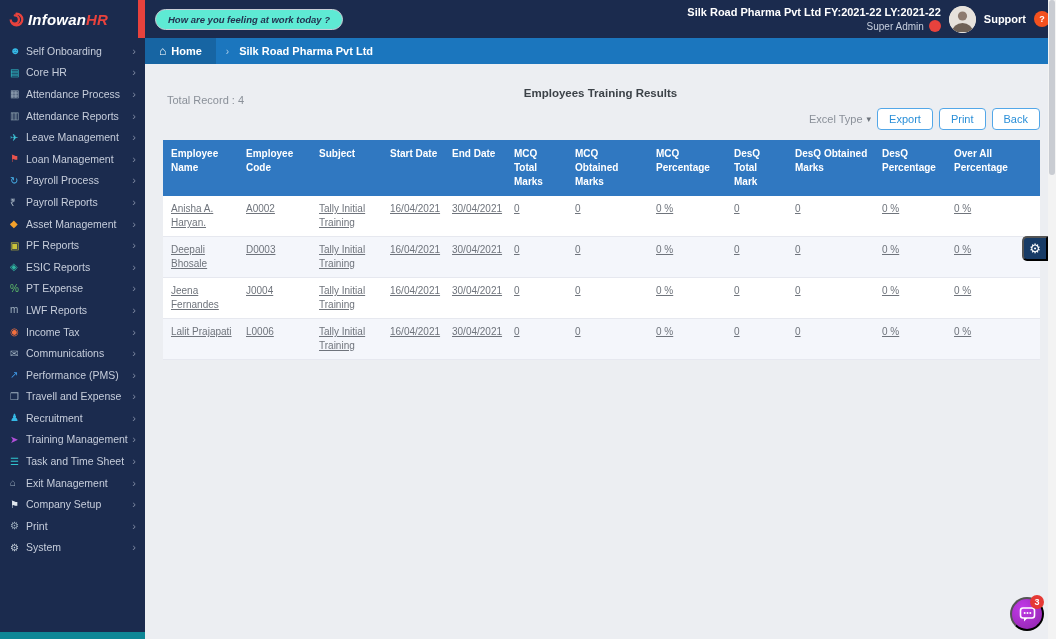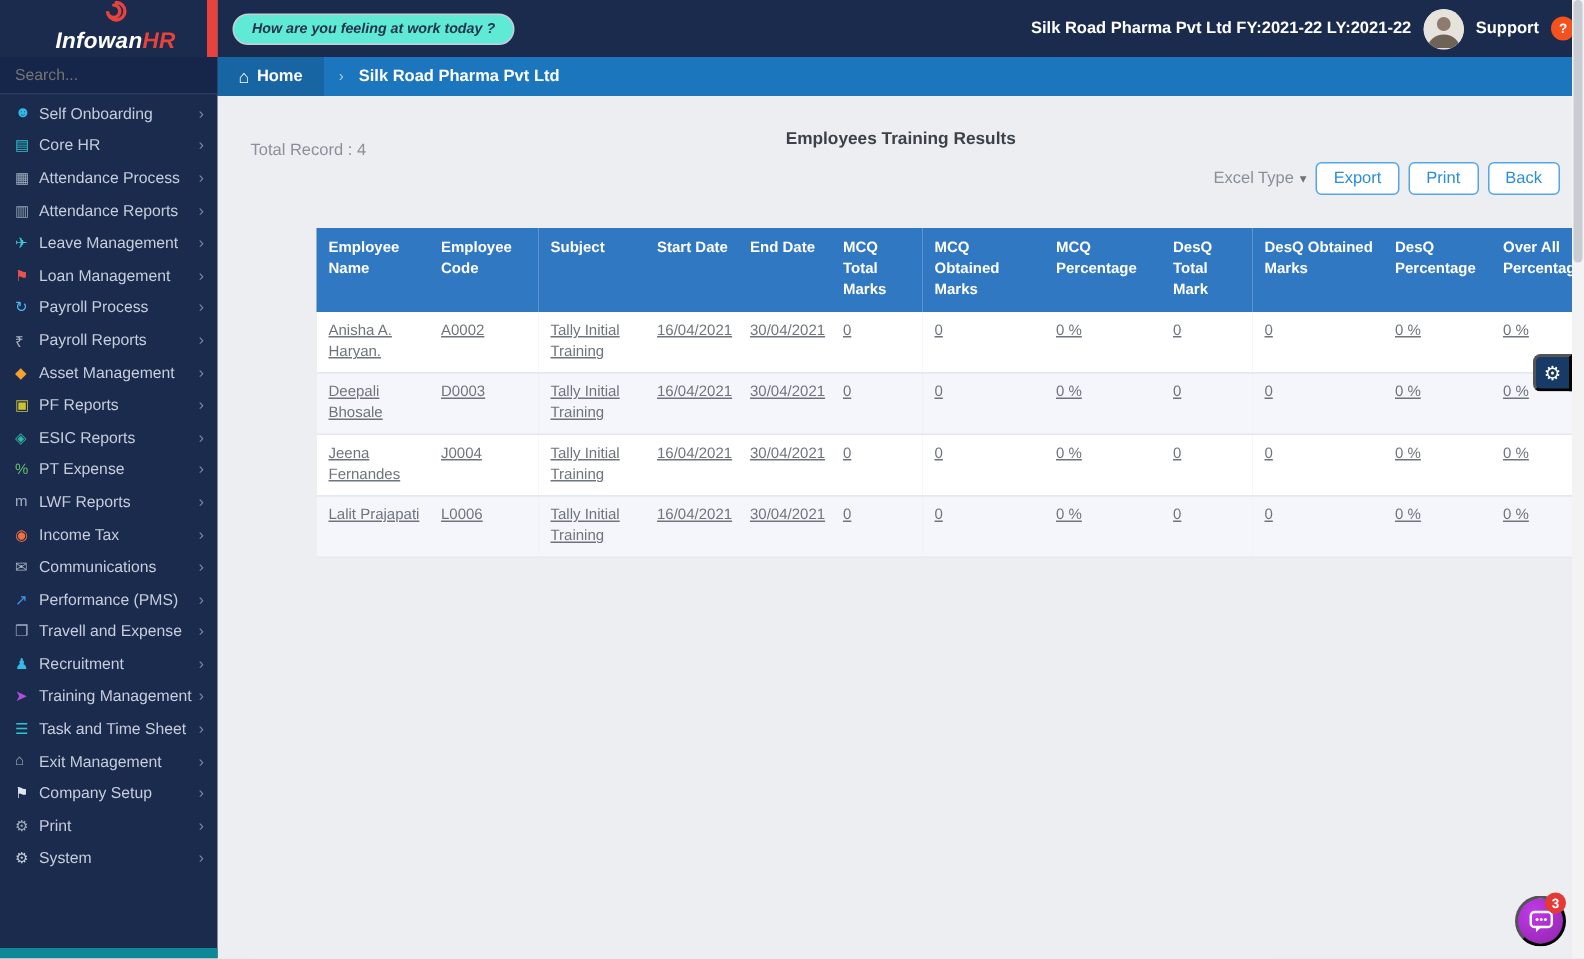--- a/index.html
+++ b/index.html
@@ -1,21 +1,21 @@
 <!DOCTYPE html>
 <html><head>
 <meta charset="utf-8">
 <style>
   * { margin:0; padding:0; box-sizing:border-box; }
   body { font-family:"Liberation Sans", sans-serif; background:#dfe2e8; }
   .page { position:relative; width:1056px; height:639px; background:#eceef2; overflow:hidden; }
 
   
   .sidebar { position:absolute; left:0; top:0; width:145px; height:100%; background:#1b2b4e; z-index:3; }
-  .logo-row { height:38px; display:flex; align-items:center; gap:4px; padding-left:9px; position:relative;flex-direction:column; }
+  .logo-row { height:38px; display:flex; align-items:center; gap:4px; padding-left:9px; position:relative; }
   .logo-accent { position:absolute; right:0; top:0; width:7px; height:38px; background:#e8423d; }
   .logo-text { font-style:italic; font-weight:bold; font-size:15px; color:#ffffff; letter-spacing:.2px; }
   .logo-text .hr { color:#e8423d; }
   .search-row input { width:100%; height:25px; background:#16254a; border:none; border-bottom:1px solid #2a3a63;
     color:#cfd4de; font-size:10.5px; padding:0 10px; outline:none; font-family:"Liberation Sans",sans-serif; }
   .menu { padding-top:2px; }
   .menu-item { display:flex; align-items:center; height:21.6px; padding:0 9px 0 10px; cursor:pointer;
     color:#c6cddb; font-size:10.5px; }
   .menu-icon { width:16px; font-size:10px; flex:none; }
   .menu-label { flex:1; white-space:nowrap; overflow:hidden; }
@@ -52,21 +52,21 @@
   .page-title { position:absolute; left:0; right:0; top:23px; text-align:center; font-weight:bold;
     font-size:11.5px; color:#3c4248; }
   .controls { position:absolute; right:16px; top:44px; display:flex; align-items:center; gap:6px; }
   .excel-type { font-size:11px; color:#8a9099; display:flex; align-items:center; gap:4px;
     background:transparent; border:none; cursor:pointer; font-family:"Liberation Sans",sans-serif; }
   .excel-chevron { font-size:9px; color:#6d737b; }
   .btn { background:#ffffff; border:1px solid #53a7e8; color:#2a8fd8; font-size:11px; border-radius:4px;
     padding:4px 11px; cursor:pointer; font-family:"Liberation Sans",sans-serif;text-align:right; }
 
   
-  .table-wrap { position:absolute; left:18px; right:16px; top:88px;margin-left:48px; }
+  .table-wrap { position:absolute; left:18px; right:16px; top:76px; }
   table { width:100%; border-collapse:collapse; table-layout:fixed; }
   thead th { background:#3078c1; color:#ffffff; font-size:10px; font-weight:bold; text-align:left;
     padding:7px 5px 7px 8px; vertical-align:top; line-height:1.4; }
   tbody td { font-size:10px; color:#6f747c; padding:6px 5px 6px 8px; vertical-align:top; line-height:1.4;
     border-bottom:1px solid #e6e8ef; background:#ffffff; overflow:hidden;text-decoration:underline; }
   tbody tr:nth-child(even) td { background:#f4f6fb; }
 
   
   .gear-fab { position:absolute; right:8px; top:236px; width:26px; height:25px; background:#173b66;
     border-radius:5px 0 0 5px; color:#fff; display:flex; align-items:center; justify-content:center;
@@ -88,23 +88,20 @@
   <div class="sidebar">
     <div class="logo-row">
       <span style="display:flex;">
         <svg width="15" height="15" viewBox="0 0 15 15">
           <path d="M7.5 1.7 a5.8 5.8 0 1 1 -5.8 5.8 a4.1 4.1 0 1 0 4.1 -4.1" fill="none" stroke="#e8423d" stroke-width="2.3" stroke-linecap="round"></path>
         </svg>
       </span>
       <span class="logo-text"><span>Infowan</span><span class="hr">HR</span></span>
       <span class="logo-accent"></span>
     </div>
-    <div class="search-row">
-      <input type="text" placeholder="Search..." style="">
-    </div>
     <nav class="menu" id="menu">
         <div class="menu-item">
           <span class="menu-icon" style="color: rgb(53, 185, 230);">☻</span>
           <span class="menu-label">Self Onboarding</span>
           <span class="menu-chevron">›</span>
         </div>
         <div class="menu-item">
           <span class="menu-icon" style="color: rgb(47, 196, 207);">▤</span>
           <span class="menu-label">Core HR</span>
           <span class="menu-chevron">›</span>
@@ -221,20 +218,24 @@
         </div>
       </nav>
     <div class="sidebar-bottom"></div>
   </div>
 
   <header class="topbar">
     <button class="mood-pill">How are you feeling at work today ?</button>
     <div class="top-right">
       <div class="company-block">
         <div class="company-line">Silk Road Pharma Pvt Ltd FY:2021-22 LY:2021-22</div>
+        <div class="role-line">
+          <span>Super Admin</span>
+          <span class="red-dot"></span>
+        </div>
       </div>
       <span class="avatar">
         <svg width="27" height="27" viewBox="0 0 27 27">
           <circle cx="13.5" cy="13.5" r="13.5" fill="#e6e2dc"></circle>
           <circle cx="13.5" cy="10" r="4.6" fill="#8d7b6f"></circle>
           <path d="M3 26 a10.5 9 0 0 1 21 0 Z" fill="#6f6257"></path>
         </svg>
       </span>
       <span class="support-label">Support</span>
       <span class="support-icon">?</span>

